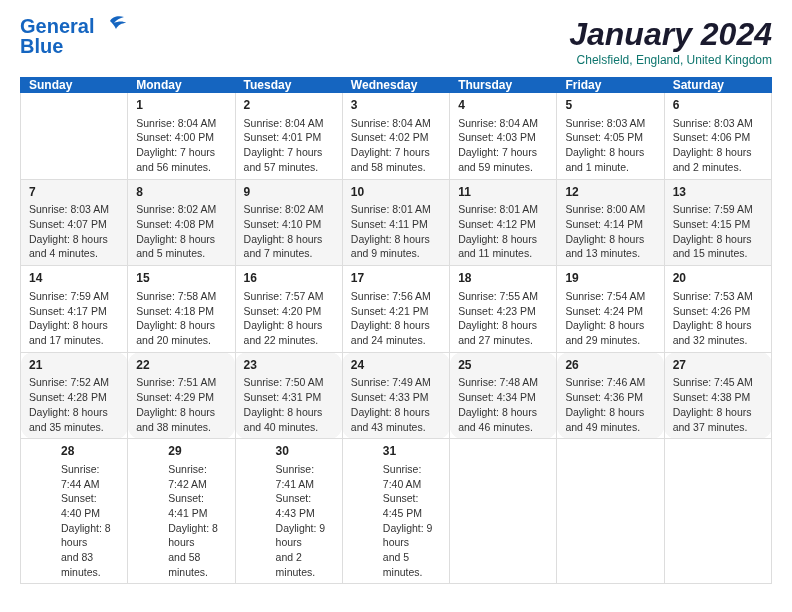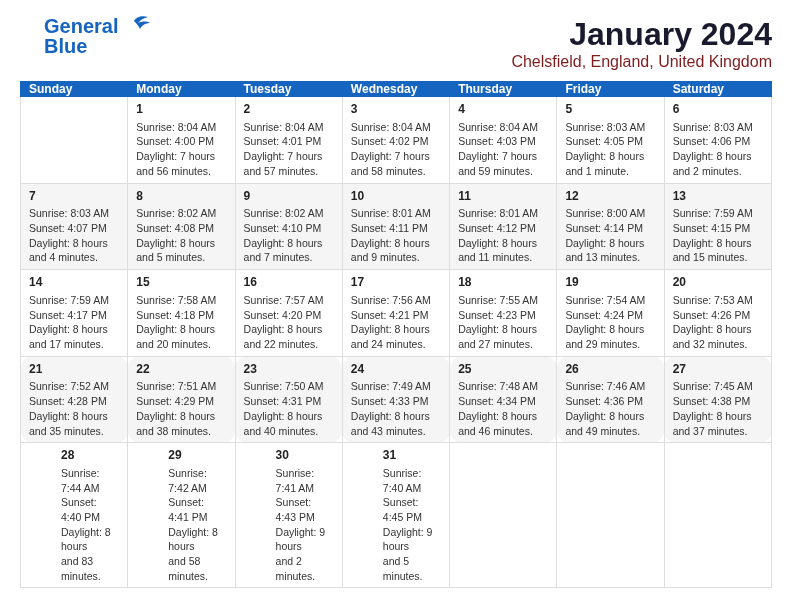--- a/index.html
+++ b/index.html
@@ -19,36 +19,36 @@
     .logo {
       display: flex;
       flex-direction: column;
       align-items: flex-start;
     }
     .logo-text {
       font-size: 20px;
       font-weight: bold;
       color: #1a1a2e;
       line-height: 1;
-      margin-left: 24px;
     }
     .logo-text span {
       color: #1565c0;
     }
     .title-block {
       text-align: right;
     }
     .month-title {
       font-size: 32px;
       font-weight: bold;
       color: #1a1a2e;
+      font-style: italic;
     }
     .location-title {
-      font-size: 16px;
-      color: #7f1d1d;
+      font-size: 12px;
+      color: #0f766e;
       font-weight: normal;
     }
     table {
       width: 100%;
       border-collapse: collapse;
       font-size: 11px;
     }
     thead tr {
       background-color: #1565c0;
       color: #fff;

